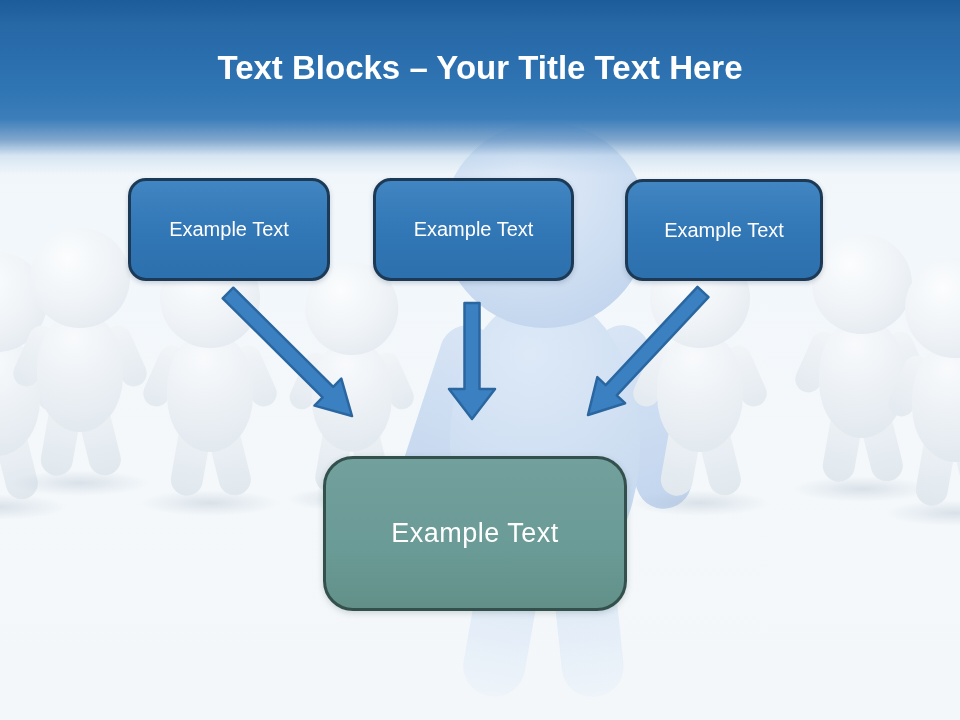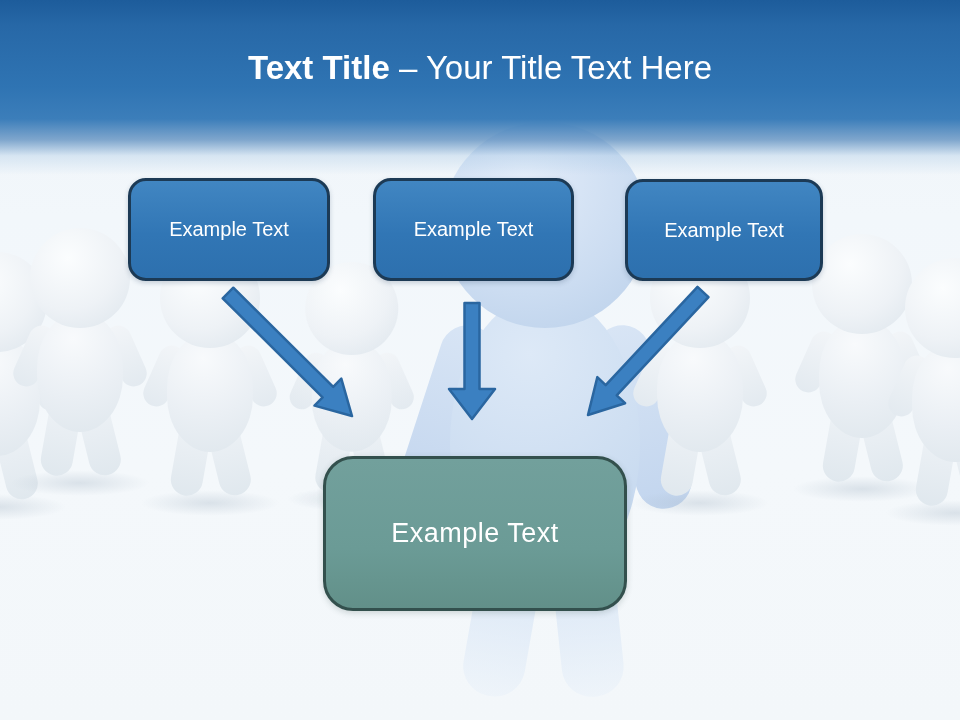--- a/index.html
+++ b/index.html
@@ -48,21 +48,21 @@
   .person.blue .leg.r{right:46px;transform:rotate(-6deg);}
 
   
   .header-band{position:absolute;left:0;top:0;width:960px;height:175px;z-index:2;pointer-events:none;
     background:linear-gradient(180deg,
       var(--header-top) 0%, #2768a7 15%, var(--header-mid) 50%, #3c7eba 68%,
       rgba(90,140,190,0.75) 80%, rgba(165,198,227,0.35) 89%, rgba(244,248,251,0) 100%);}
   .slide-title{position:absolute;left:0;top:50px;width:960px;text-align:center;z-index:5;
     color:var(--text-white);font-size:33px;line-height:1.1;cursor:pointer;}
   .slide-title .em{font-weight:700;}
-  .slide-title .rest{font-weight:400;}
+  .slide-title .rest{font-weight:700;}
 
   
   .arrow-layer{position:absolute;left:0;top:0;width:960px;height:720px;z-index:3;}
   .arrow-layer polygon{fill:var(--arrow-fill);stroke:var(--arrow-stroke);stroke-width:2.5;stroke-linejoin:round;cursor:pointer;}
 
   
   .text-block{position:absolute;z-index:4;border:3px solid var(--block-border);border-radius:18px;
     background:linear-gradient(180deg,var(--block-fill-light),#3176b5 55%,#2d70ae);
     display:flex;align-items:center;justify-content:center;
     color:var(--text-white);font-size:20px;cursor:pointer;
@@ -150,21 +150,21 @@
     <div class="arm l"></div>
     <div class="leg l"></div>
       <div class="leg r"></div>
     <div class="torso"></div>
       <div class="head"></div>
   </div>
 
   <div class="header-band"></div>
 
   <div class="slide-title">
-    <span class="em">Text Title</span>
+    <span class="em">Text Blocks</span>
     <span class="rest">– Your Title Text Here</span>
   </div>
 
   <svg class="arrow-layer" viewBox="0 0 960 720">
     <polygon points="233.3,287.7 333.2,386.8 341.3,378.6 352,416 314.5,405.6 322.6,397.4 222.7,298.3"></polygon>
     <polygon points="464.5,303 479.5,303 479.5,389 495,389 472,419 449,389 464.5,389"></polygon>
     <polygon points="697.5,286.9 605.7,385.1 597.3,377.2 588,415 625.1,403.2 616.7,395.3 708.5,297.1"></polygon>
   </svg>
 
   <div class="text-block block-1">

